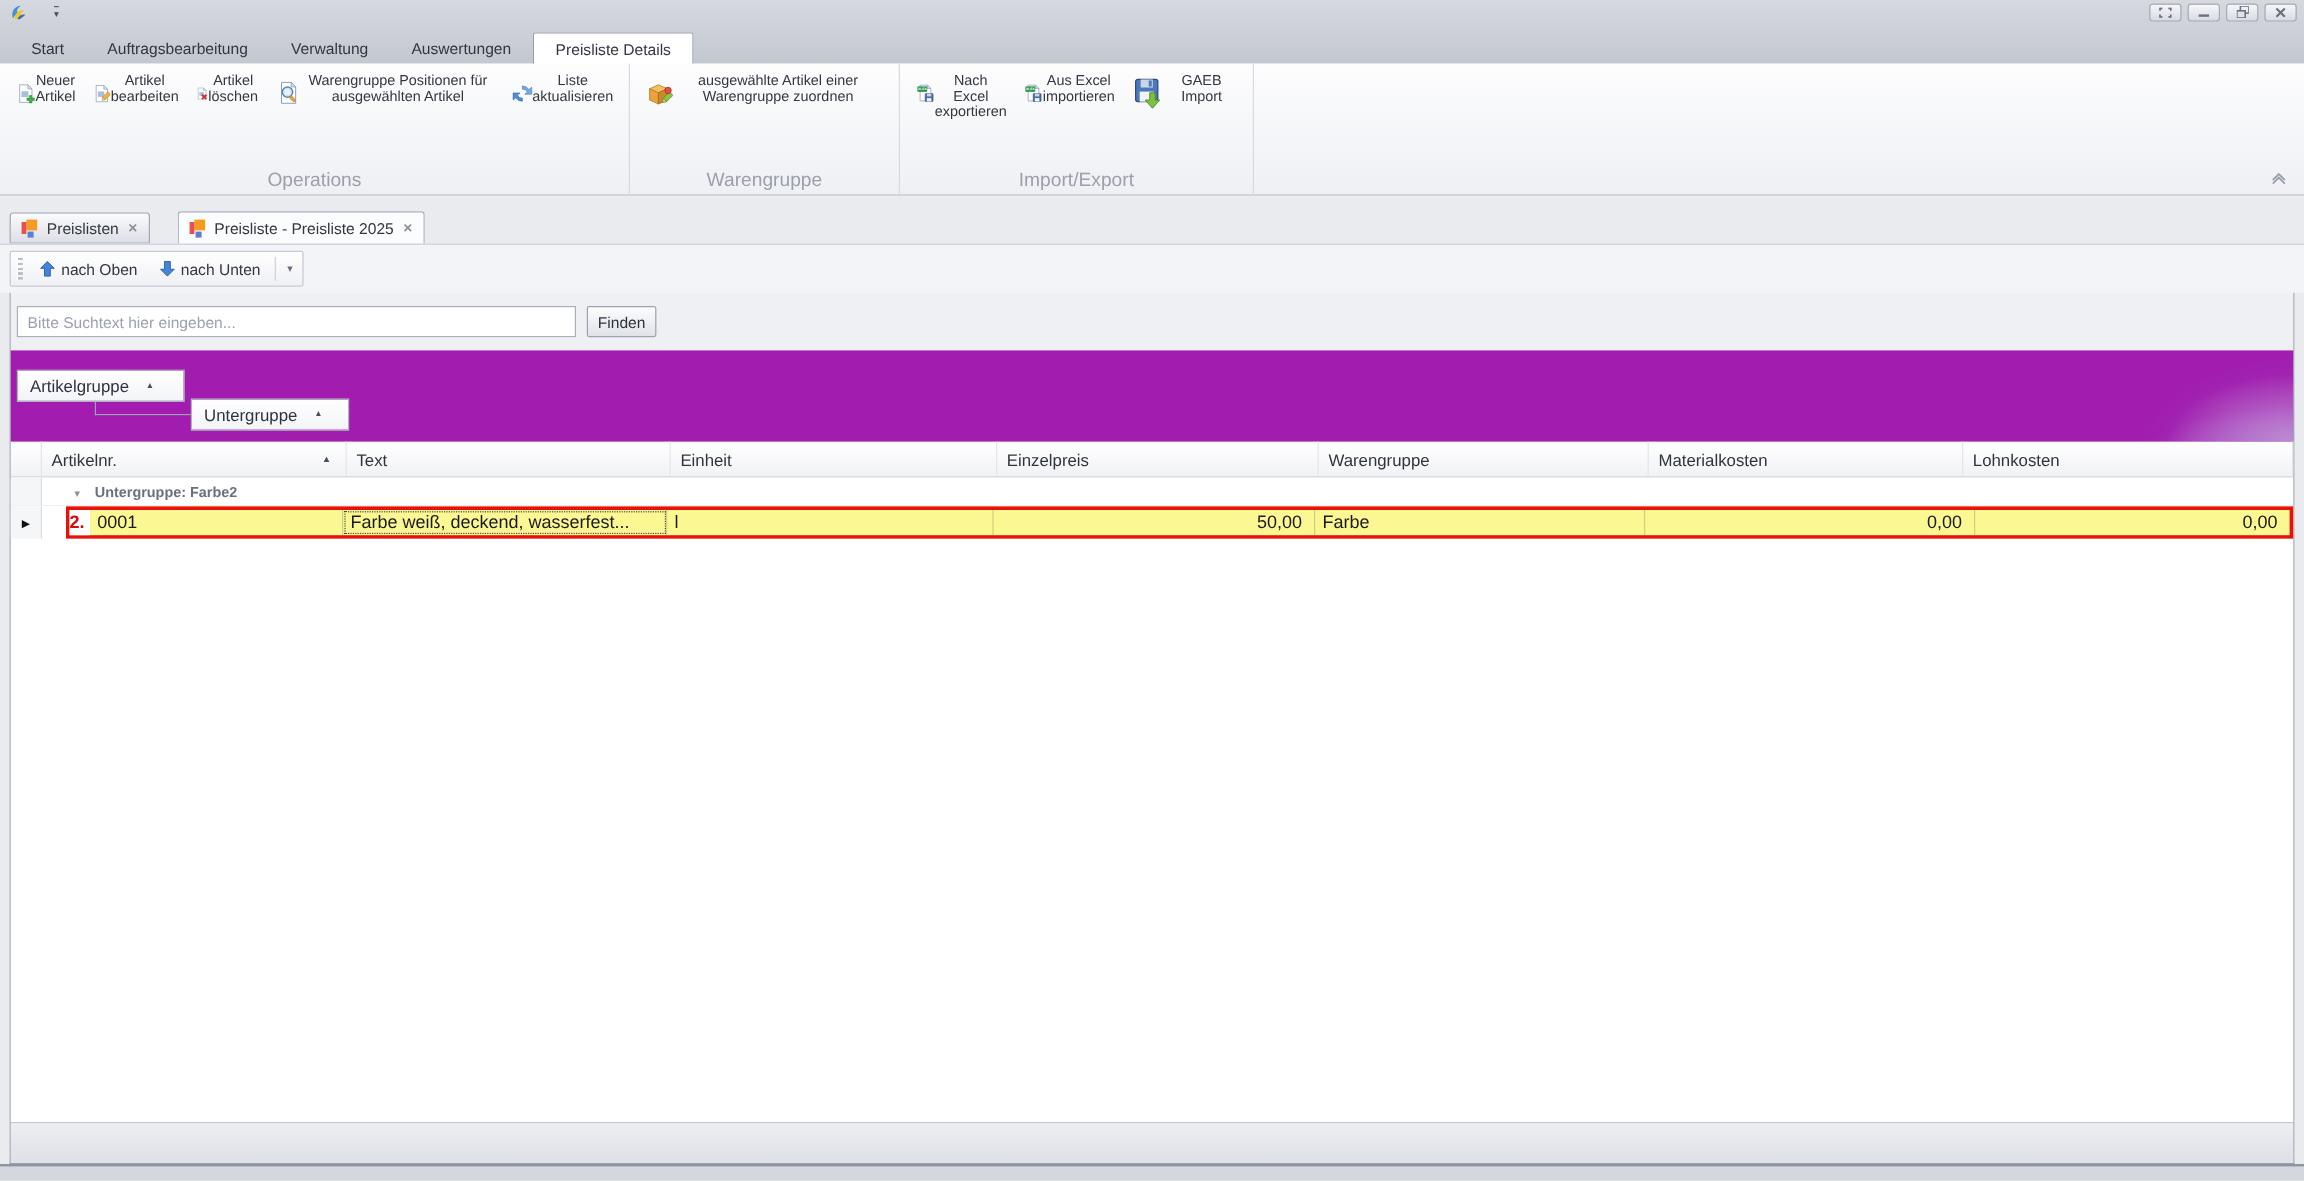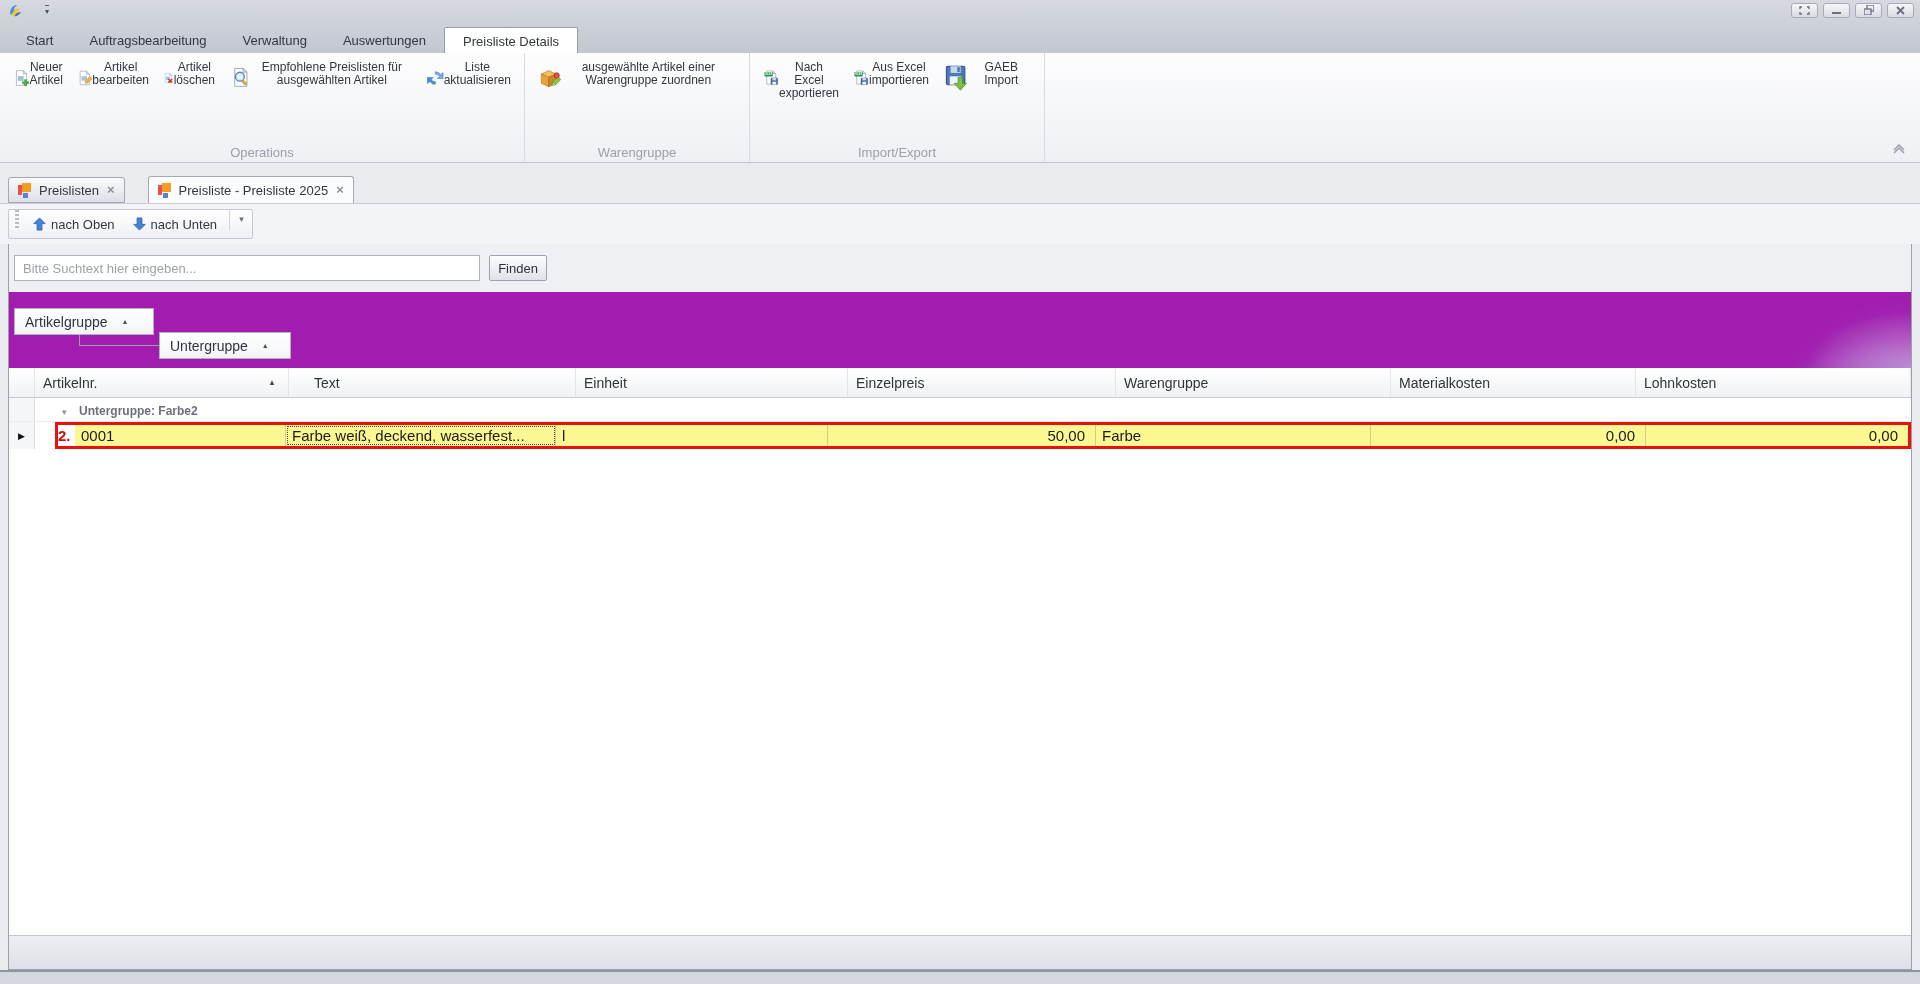--- a/index.html
+++ b/index.html
@@ -20,41 +20,41 @@
              background:linear-gradient(#f6f7f9,#d8dbe1); display:flex; align-items:center; justify-content:center; }
   .win-btn svg { display:block; }
 
   .ribbon-tabs { height:33px; display:flex; align-items:flex-end; padding-left:8px; }
   .rtab { height:26px; padding:0 18px; display:flex; align-items:center; font-size:13px; color:#33373f; }
   .rtab.active { background:#fff; border:1px solid #989ea9; border-bottom:none; border-radius:2px 2px 0 0; margin-bottom:-1px; height:27px;padding-left:18px; }
 
   
   .ribbon { height:110px; background:linear-gradient(#fdfdfe,#eef0f4); border-bottom:1px solid #c2c6ce; display:flex; position:relative; }
   .rgroup { position:relative; display:flex; align-items:flex-start; padding:4px 6px 18px 6px; border-right:1px solid #d7dae0; }
-  .rgroup-label { position:absolute; bottom:2px; left:0; right:0; text-align:center; font-size:13px; color:#9ba0ab; }
+  .rgroup-label { position:absolute; bottom:2px; left:0; right:0; text-align:center; font-size:16px; color:#9ba0ab; }
   .rbtn { display:flex; align-items:flex-start; padding:4px 6px 2px 6px; margin:0 1px; border-radius:3px; }
   .rbtn .ric { width:34px; height:34px; margin-bottom:3px; }
   .rbtn .rlbl { font-size:12px; line-height:13px; text-align:center; color:#33373f; }
   .w56{width:62px;} .w84{width:84px;} .w64{width:64px;} .w190{width:196px;} .w96{width:96px;} .w205{width:210px;} .w88{width:88px;} .w100{width:100px;}
   .ribbon-collapse { position:absolute; right:14px; bottom:8px; }
 
   
   .docband { height:40px; background:#e9ebef; display:flex; align-items:flex-end; padding-left:8px;gap:20px; }
   .dtab { height:26px; display:flex; align-items:center; padding:0 9px; font-size:13px; color:#33373f;
           border:1px solid #a2a8b4; border-radius:3px 3px 0 0; background:linear-gradient(#fafbfc,#dcdfe6); margin-right:3px; }
   .dtab.active { background:#fbfcfd; border-bottom:1px solid #fbfcfd; margin-bottom:-1px; height:28px; }
   .dtab-icon { width:15px; height:15px; position:relative; margin-right:6px; }
   .dtab-icon .sq-o { position:absolute; left:4px; top:0; width:9px; height:9px; background:#f59b22; }
   .dtab-icon .sq-r { position:absolute; left:0; top:2px; width:4px; height:10px; background:#e8504f; }
   .dtab-icon .sq-b { position:absolute; left:5px; top:10px; width:5px; height:5px; background:#5b7fd4; }
   .dtab-close { margin-left:8px; color:#8a8f99; font-size:13px; font-weight:bold; line-height:10px; }
 
   
   .toolbarrow { height:41px; background:#f3f4f7; border-top:1px solid #c9ccd4; padding:5px 0 0 8px; }
-  .toolbox { display:inline-flex; height:30px; border:1px solid #c5c9d1; border-radius:2px;
+  .toolbox { display:inline-flex; align-items:center; height:30px; border:1px solid #c5c9d1; border-radius:2px;
              background:linear-gradient(#ffffff,#eff0f4); padding:0 2px; }
   .grip { width:5px; height:18px; margin:0 5px 0 3px;
           background:repeating-linear-gradient(to bottom,#b9bdc6 0 2px,transparent 2px 4px); border-left:1px solid #fff; }
   .tbtn { display:flex; align-items:center; gap:5px; font-size:13px; color:#33373f; padding:4px 9px; border-radius:2px; }
   .tsep { width:1px; height:20px; background:#cfd2d9; margin:0 3px; }
   .tdrop { width:17px; text-align:center; font-size:9px; color:#6a7079; padding:4px 0; }
 
   
   .panel { flex:1; margin:0 8px; background:#fff; border:1px solid #9aa0ac; border-top:none; display:flex; flex-direction:column; }
   .search-row { height:48px; background:#eef0f4; display:flex; align-items:center; padding-left:5px; }
@@ -73,21 +73,21 @@
   .watermark { position:absolute; right:0; top:0; width:260px; height:100%;
     background:
       radial-gradient(ellipse 240px 150px at 105% 125%, rgba(146,118,198,.40), rgba(146,118,198,0) 62%),
       radial-gradient(ellipse 200px 110px at 92% 150%, rgba(190,175,228,.55), rgba(190,175,228,0) 60%),
       radial-gradient(ellipse 150px 80px at 100% 100%, rgba(255,255,255,.5), rgba(255,255,255,0) 70%); }
 
   
   .grid-header { height:30px; display:flex; background:linear-gradient(#ffffff,#f1f2f5); border-bottom:1px solid #c6cad2; }
   .hcell { border-right:1px solid #e3e5ea; display:flex; align-items:center; padding-left:8px; font-size:14px; color:#30343c; position:relative; }
   .hcell .hsort { position:absolute; right:12px; font-size:8px; color:#4a4f5a; }
-  .c-ind { width:26px; } .c-a { width:254px; } .c-t { width:270px;margin-left:17px; } .c-e { width:272px; }
+  .c-ind { width:26px; } .c-a { width:254px; } .c-t { width:270px; } .c-e { width:272px; }
   .c-p { width:268px; } .c-w { width:275px; } .c-l { width:275px; } .c-m { flex:1; }
 
   .grouprow { display:flex; align-items:center; border-bottom:1px solid #ebedf0; background:#fff; }
   .grouprow .ind { width:26px; align-self:stretch; background:#f5f6f8; border-right:1px solid #d9dce2; }
   .g1 { height:25px; } .g2 { height:24px; }
   .gexp { font-size:9px; color:#8a8f99; margin-right:8px; }
   .gtext { font-size:12px; font-weight:bold; color:#6b7080; }
   .pad1 { padding-left:7px; } .pad2 { padding-left:27px; }
 
   .datarow { height:27px; display:flex; background:#fff; }
@@ -185,21 +185,21 @@
         <span class="rlbl">Artikel löschen</span>
       </div>
       <div class="rbtn w190">
         <svg class="ric" viewBox="0 0 34 34">
           <path d="M9 2 h13 l6 6 v22 H9 z" fill="#fff" stroke="#7f93ad" stroke-width="1.2"></path>
           <path d="M22 2 l6 6 h-6 z" fill="#d9e4f0" stroke="#7f93ad" stroke-width="1"></path>
           <circle cx="17" cy="15" r="7" fill="#cfe3f4" stroke="#5b87b8" stroke-width="2"></circle>
           <circle cx="17" cy="15" r="4" fill="#eaf3fb"></circle>
           <rect x="21" y="20" width="9" height="4" rx="2" transform="rotate(45 22 21)" fill="#e8a33d" stroke="#b7822a" stroke-width="0.8"></rect>
         </svg>
-        <span class="rlbl">Empfohlene Preislisten für ausgewählten Artikel</span>
+        <span class="rlbl">Warengruppe Positionen für ausgewählten Artikel</span>
       </div>
       <div class="rbtn w96">
         <svg class="ric" viewBox="0 0 34 34">
           <path d="M17 4 a13 13 0 0 1 11 6 l5 -4 v12 h-12 l4.5 -3.5 a8 8 0 0 0 -8.5 -5 z" fill="#76a9e0" stroke="#3f76c0" stroke-width="1"></path>
           <path d="M17 30 a13 13 0 0 1 -11 -6 l-5 4 v-12 h12 l-4.5 3.5 a8 8 0 0 0 8.5 5 z" fill="#4b8fd6" stroke="#2e62a8" stroke-width="1"></path>
         </svg>
         <span class="rlbl">Liste aktualisieren</span>
       </div>
       <div class="rgroup-label">Operations</div>
     </div>

